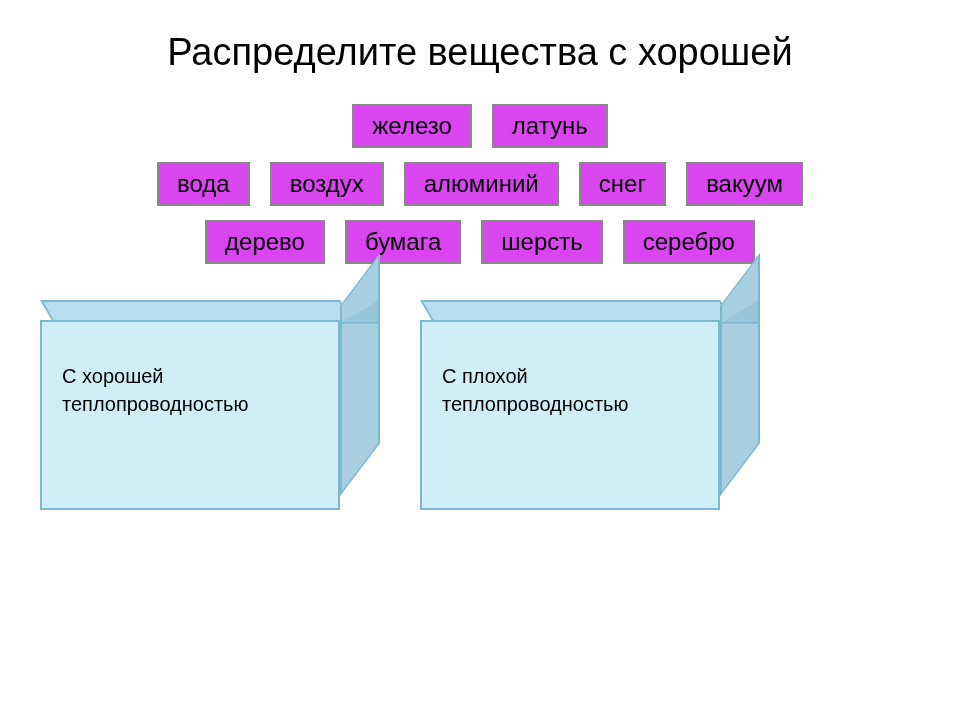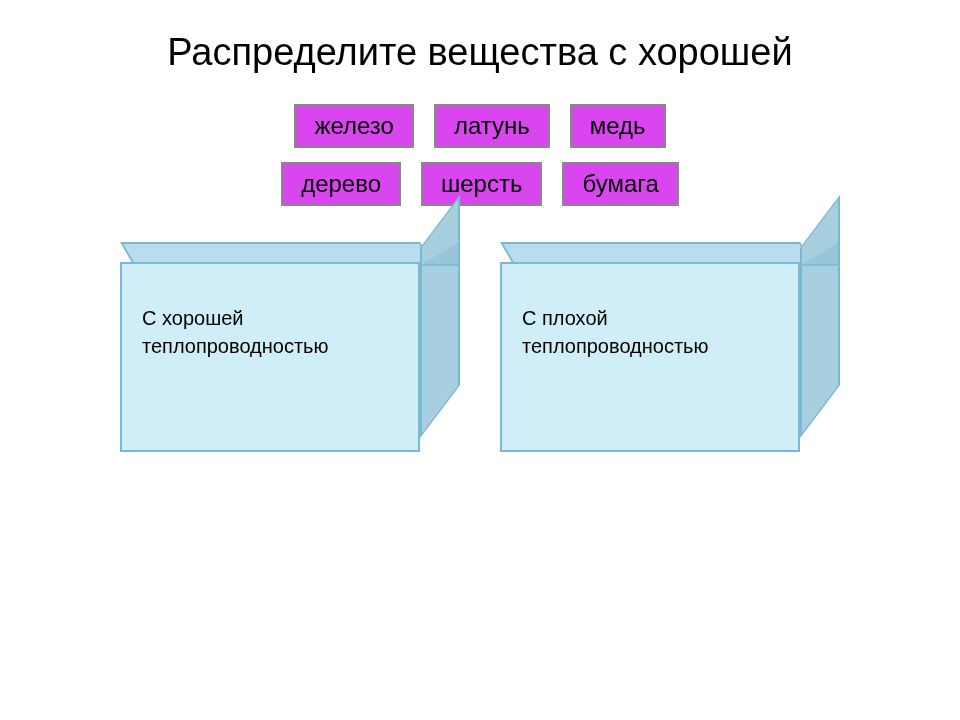--- a/index.html
+++ b/index.html
@@ -46,21 +46,21 @@
       font-size: 24px;
       color: #000;
       cursor: grab;
       min-width: 80px;
       text-align: center;
     }
 
     .boxes-area {
       width: 100%;
       display: flex;
-      justify-content: center;
+      justify-content: flex-start;
       align-items: flex-start;
       gap: 40px;
     }
 
     
     .box-3d {
       position: relative;
       width: 340px;
       height: 210px;
     }
@@ -130,26 +130,33 @@
 <body>
 
 <h1 class="title">
   <span>Распределите вещества с хорошей</span><br>
 </h1>
 
 <div class="words-area">
   <div class="word-row" id="row1">
       <div class="word-chip">железо</div>
       <div class="word-chip">латунь</div>
-      <div class="word-chip">медь</div>
+    </div>
+  <div class="word-row" id="row2">
+      <div class="word-chip">вода</div>
+      <div class="word-chip">воздух</div>
+      <div class="word-chip">алюминий</div>
+      <div class="word-chip">снег</div>
+      <div class="word-chip">вакуум</div>
     </div>
   <div class="word-row" id="row3">
       <div class="word-chip">дерево</div>
+      <div class="word-chip">бумага</div>
       <div class="word-chip">шерсть</div>
-      <div class="word-chip">бумага</div>
+      <div class="word-chip">серебро</div>
     </div>
 </div>
 
 <div class="boxes-area">
   <div class="box-3d">
     <div class="box-top"></div>
     <div class="box-front">
       <div class="box-label">С хорошей<br>теплопроводностью</div>
     </div>
     <div class="box-right"></div>

